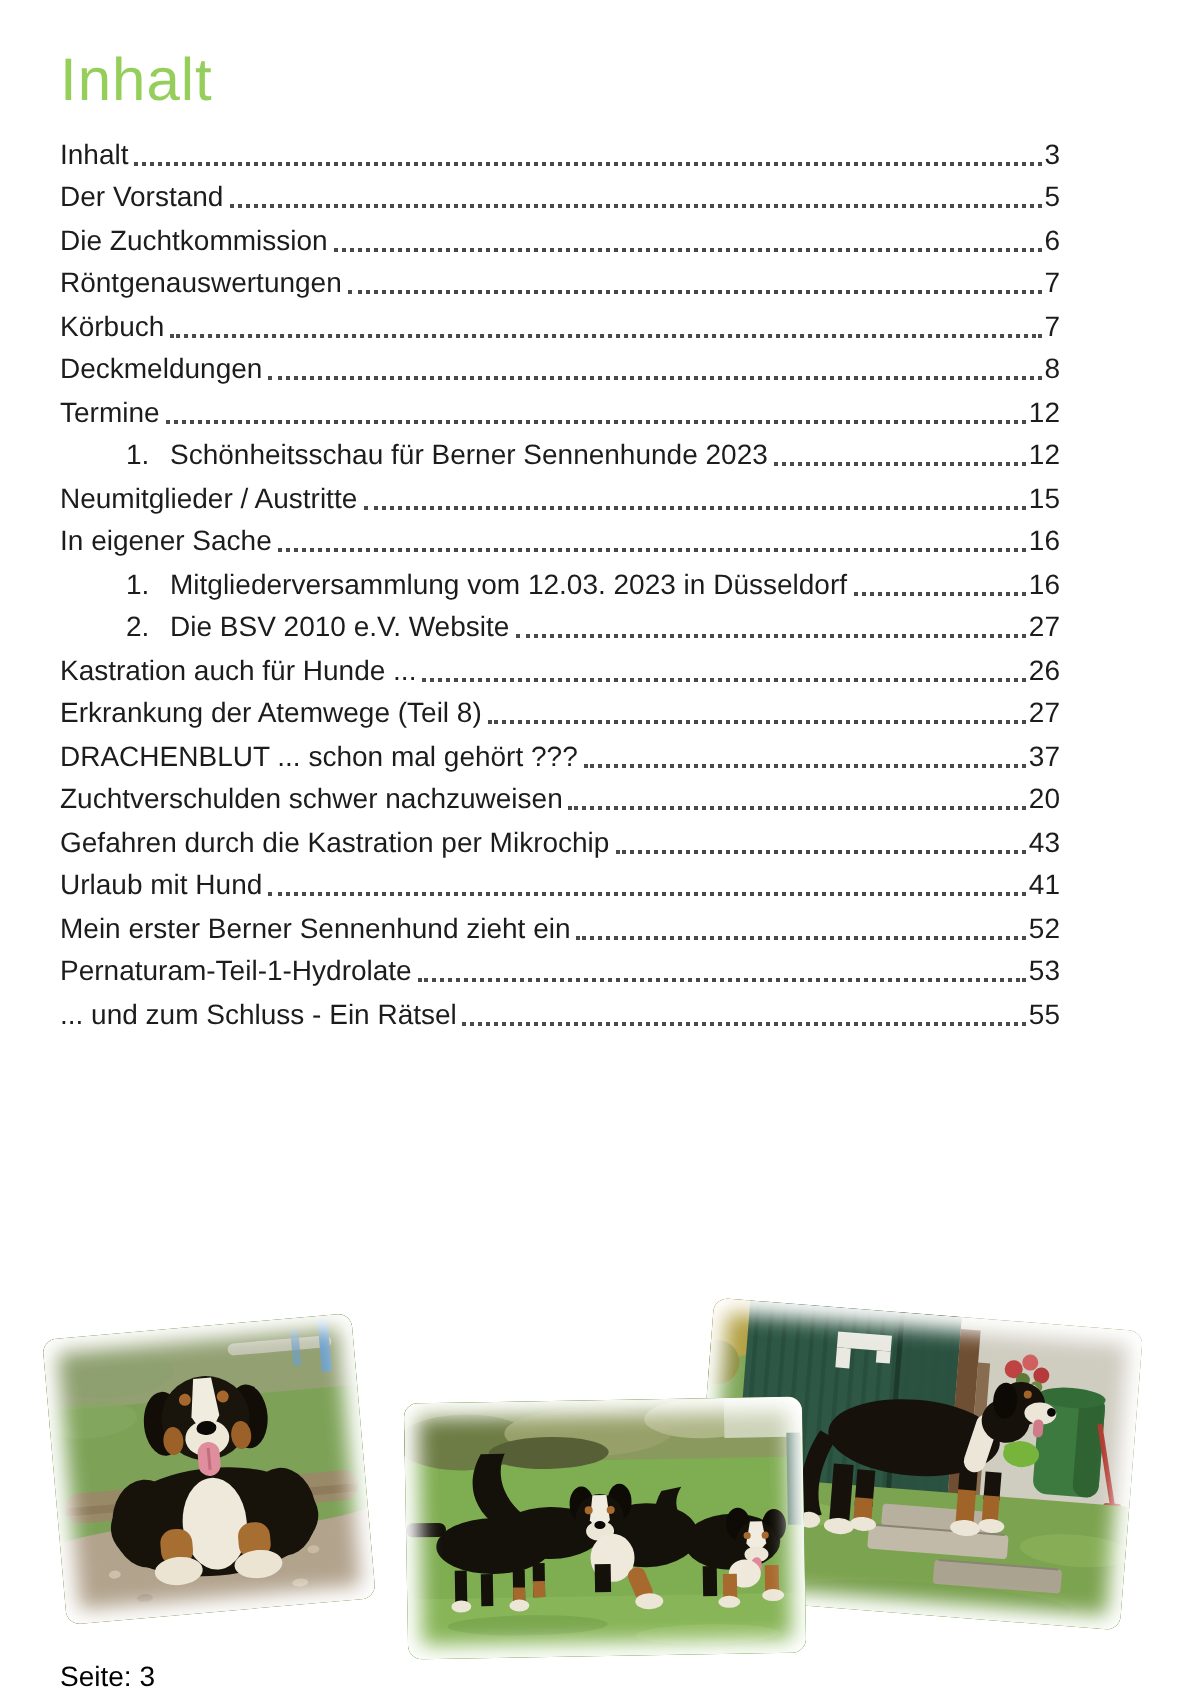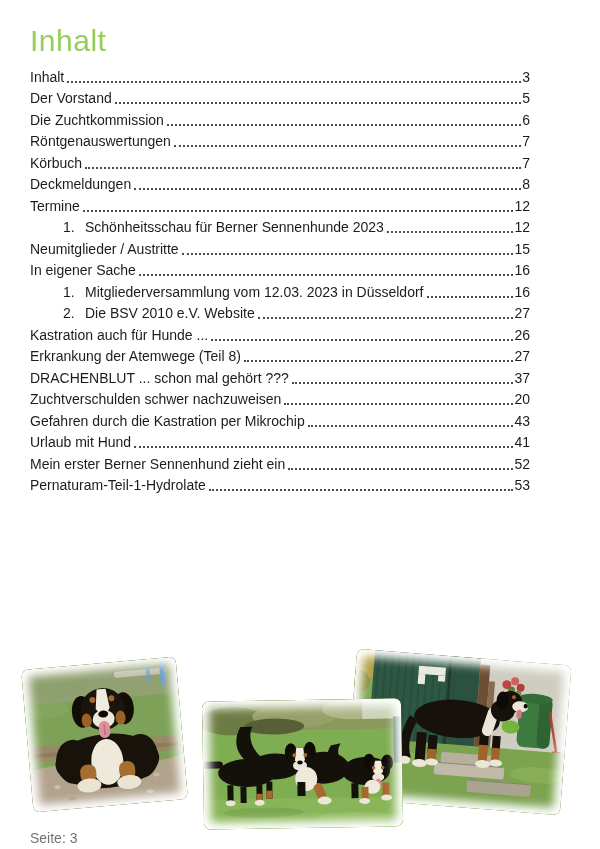--- a/index.html
+++ b/index.html
@@ -35,21 +35,21 @@
   .photo::after {
     content:""; position:absolute; inset:0; border-radius:7px;
     box-shadow: inset 0 0 10px 7px #ffffff;
     pointer-events:none;
   }
   .photo svg { display:block; width:100%; height:100%; }
   #photo1 { left:27px; top:20px; width:155px; height:143px; transform:rotate(-5deg); z-index:1; }
   #photo2 { left:203px; top:57px; width:199px; height:128px; transform:rotate(-1deg); z-index:3; }
   #photo3 { left:351px; top:14px; width:215px; height:150px; transform:rotate(4.5deg); z-index:2; }
 
-  .footer { position:absolute; left:30px; top:805px; font-size:14px; color:#737373; }
+  .footer { position:absolute; left:30px; top:805px; font-size:14px; color:#000000; }
 </style>
 </head>
 <body>
 
 <div class="page">
 
   <h1 class="doc-title" style="color: rgb(150, 206, 91);">Inhalt</h1>
 
   <div class="toc">
       <div class="toc-row">
@@ -147,20 +147,25 @@
       </div>
       <div class="toc-row">
         <span class="lbl">Mein erster Berner Sennenhund zieht ein</span>
         <span class="dots"></span>
         <span class="pg">52</span>
       </div>
       <div class="toc-row">
         <span class="lbl">Pernaturam-Teil-1-Hydrolate</span>
         <span class="dots"></span>
         <span class="pg">53</span>
+      </div>
+      <div class="toc-row">
+        <span class="lbl">... und zum Schluss - Ein Rätsel</span>
+        <span class="dots"></span>
+        <span class="pg">55</span>
       </div>
     </div>
 
   <div class="photos">
 
     <div class="photo" id="photo1">
       <svg viewBox="0 0 155 143" preserveAspectRatio="none">
         <rect width="155" height="143" fill="#7da257"></rect>
         <rect width="155" height="36" fill="#95a077" opacity="0.85"></rect>
         <ellipse cx="34" cy="20" rx="30" ry="12" fill="#8da06e" opacity="0.8"></ellipse>

